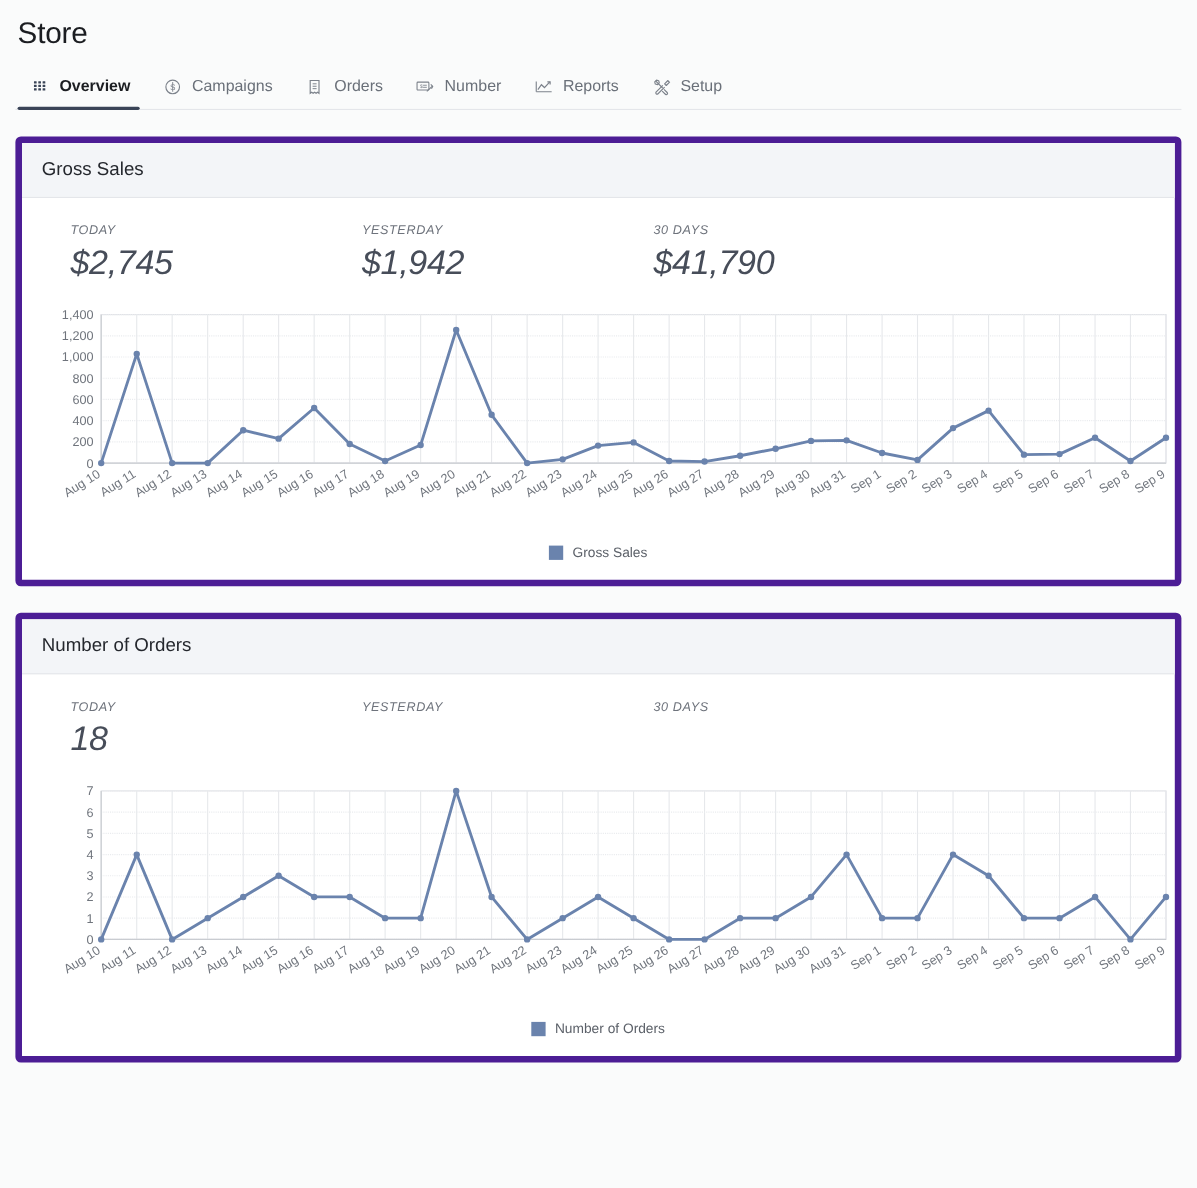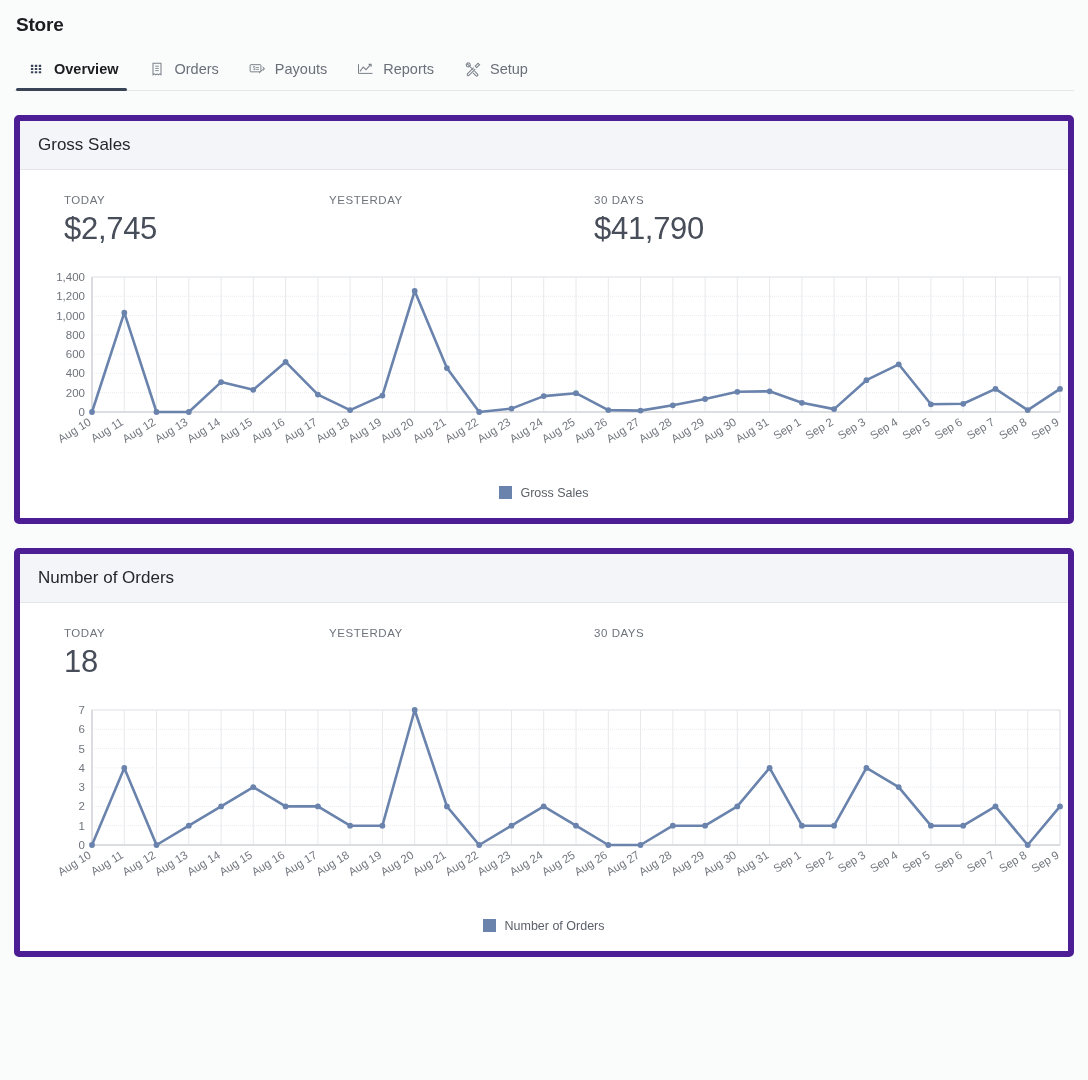--- a/index.html
+++ b/index.html
@@ -14,22 +14,22 @@
     min-height: 1080px;
     position: relative;
     background: #fafbfb;
     overflow: hidden;
   }
   
   .page-head {
     padding: 14px 14px 0 14px;
   }
   .page-title {
-    font-size: 19px;
-    font-weight: 700;
+    font-size: 27px;
+    font-weight: 400;
     color: #1b1d21;
     letter-spacing: -0.2px;
     margin: 0 0 16px 2px;
     line-height: 1.2;
   }
   .tabbar {
     display: flex;
     align-items: flex-end;
     gap: 0;
     border-bottom: 1px solid #e4e6ea;
@@ -91,21 +91,21 @@
     font-weight: 400;
     color: #24272d;
     line-height: 1.2;
   }
   .card-body { padding: 22px 20px 18px 20px; }
 
   .stats {
     display: flex;
     margin: 2px 0 0 24px;
   }
-  .stat { width: 265px; }
+  .stat { width: 265px; font-style: italic; }
   .stat-label {
     font-size: 11.5px;
     letter-spacing: 0.55px;
     color: #6e737c;
     text-transform: uppercase;
     margin-bottom: 5px;
   }
   .stat-value {
     font-size: 31px;
     color: #474d59;
@@ -157,40 +157,50 @@
                 <rect x="6.2" y="9.8" width="2.6" height="2.2" rx="0.3"></rect>
                 <rect x="10.4" y="9.8" width="2.6" height="2.2" rx="0.3"></rect>
               </g>
             </svg>
           </span>
           <span>Overview</span>
         </div>
         <div class="tab">
           <span class="ico">
             <svg width="16" height="16" viewBox="0 0 16 16" fill="none" stroke="currentColor" stroke-width="1.05">
+              <circle cx="8" cy="8" r="6.2"></circle>
+              <text x="8" y="11" font-size="7.5" text-anchor="middle" fill="currentColor" stroke="none" font-family="Liberation Sans, sans-serif">S</text>
+              <line x1="8" y1="3.6" x2="8" y2="12.4" stroke-width="0.85"></line>
+            </svg>
+          </span>
+          <span>Campaigns</span>
+        </div>
+        <div class="tab">
+          <span class="ico">
+            <svg width="16" height="16" viewBox="0 0 16 16" fill="none" stroke="currentColor" stroke-width="1.05">
               <path d="M4 2.2h8v11.6l-1.3-1-1.35 1-1.35-1-1.35 1-1.35-1L4 13.8z"></path>
               <line x1="6.2" y1="5.2" x2="9.8" y2="5.2" stroke-width="0.9"></line>
               <line x1="6.2" y1="7.4" x2="9.8" y2="7.4" stroke-width="0.9"></line>
               <line x1="6.2" y1="9.6" x2="9.8" y2="9.6" stroke-width="0.9"></line>
             </svg>
           </span>
           <span>Orders</span>
         </div>
         <div class="tab">
           <span class="ico">
             <svg width="18" height="16" viewBox="0 0 18 16" fill="none" stroke="currentColor" stroke-width="1.05">
               <rect x="1.2" y="3.4" width="11.4" height="7.6" rx="0.8"></rect>
               <text x="4" y="8.9" font-size="5" fill="currentColor" stroke="none" font-family="Liberation Sans, sans-serif">$</text>
               <line x1="7" y1="6.4" x2="10.6" y2="6.4" stroke-width="0.85"></line>
               <line x1="7" y1="8.4" x2="10.6" y2="8.4" stroke-width="0.85"></line>
               <path d="M10.6 12.4 16 7.2" stroke-width="1.05"></path>
               <path d="M14.4 5.6l1.9 1.9-1.2 2.2"></path>
             </svg>
           </span>
-          <span>Payouts</span>
+          <span>Number</span>
         </div>
         <div class="tab">
           <span class="ico">
             <svg width="17" height="16" viewBox="0 0 17 16" fill="none" stroke="currentColor" stroke-width="1.1">
               <path d="M1.5 12.4V3.2" stroke-width="1"></path>
               <path d="M1.5 12.4h14" stroke-width="1"></path>
               <polyline points="3,10.4 6.2,6 9,8.6 13.8,3.4"></polyline>
               <path d="M11.6 3.4h2.5v2.4"></path>
             </svg>
           </span>
@@ -217,20 +227,21 @@
           <h2>Gross Sales</h2>
         </div>
         <div class="card-body">
           <div class="stats">
             <div class="stat">
               <div class="stat-label">TODAY</div>
               <div class="stat-value">$2,745</div>
             </div>
             <div class="stat">
               <div class="stat-label">YESTERDAY</div>
+              <div class="stat-value">$1,942</div>
             </div>
             <div class="stat">
               <div class="stat-label">30 DAYS</div>
               <div class="stat-value">$41,790</div>
             </div>
           </div>
           <div class="chart-wrap">
             <svg class="chart-svg" width="1036" height="215" viewBox="0 0 1036 215">
               <rect x="52" y="8" width="968" height="135" fill="#ffffff" stroke="#dfe1e5" stroke-width="1"></rect>
               <line x1="52.0" y1="8" x2="52.0" y2="143" stroke="#e6e8eb" stroke-width="1"></line>

